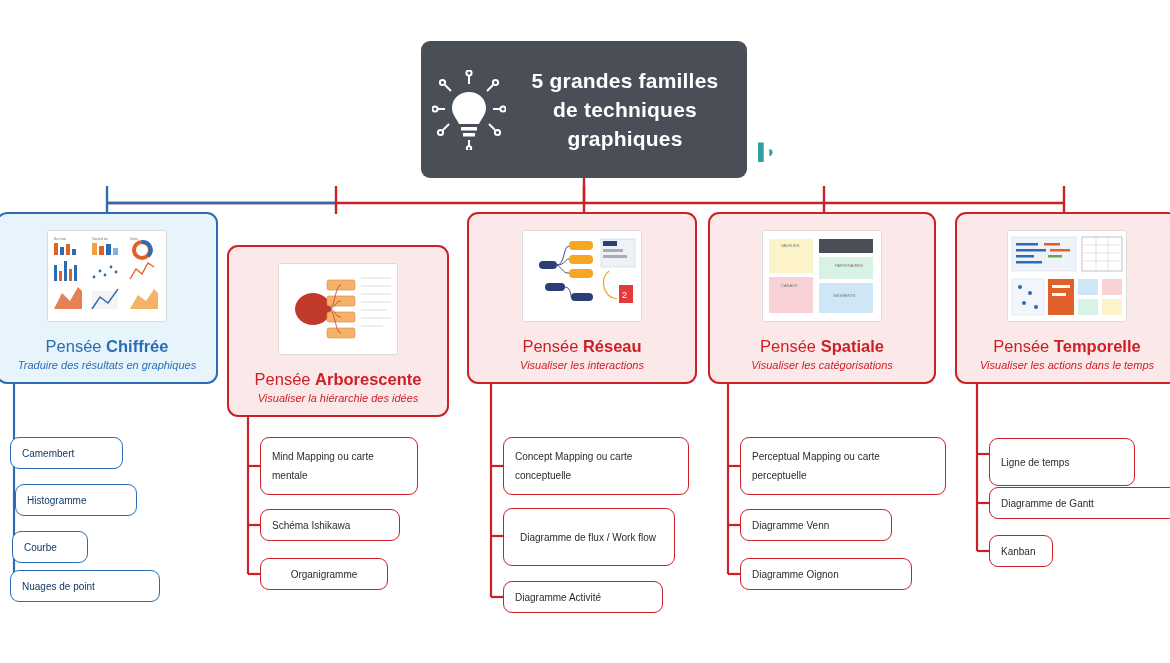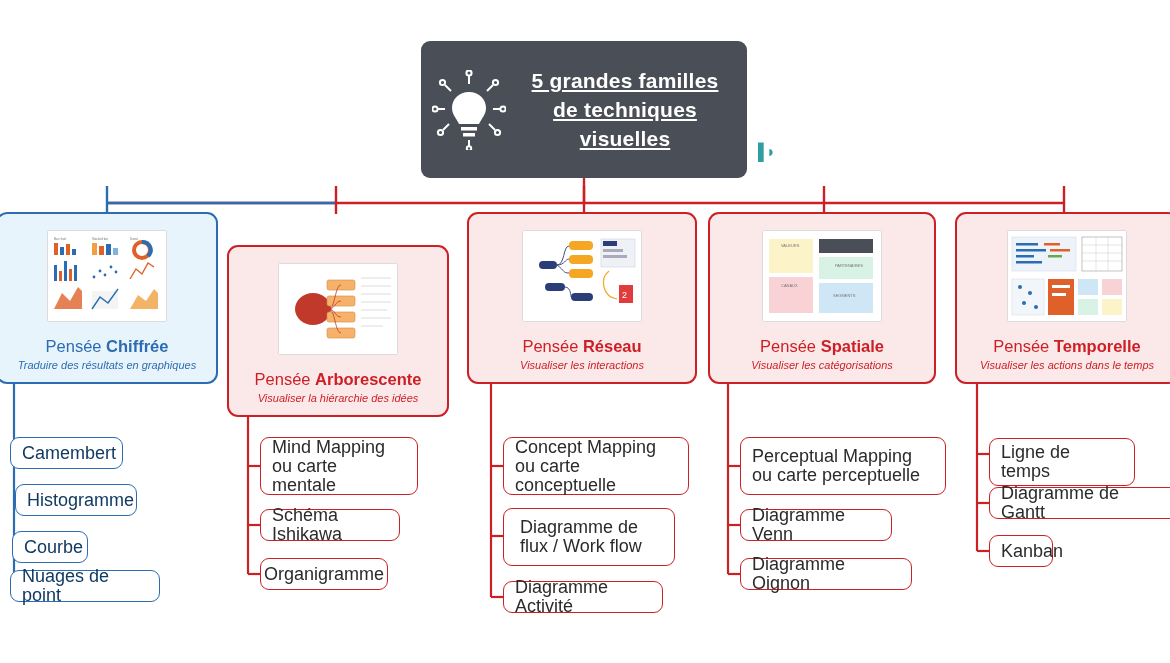--- a/index.html
+++ b/index.html
@@ -12,21 +12,21 @@
 
   
   .root{
     position:absolute;left:421px;top:41px;width:326px;height:137px;
     background:#4a4e56;border-radius:9px;
     display:flex;align-items:center;
   }
   .root .bulb{width:96px;display:flex;align-items:center;justify-content:center;}
   .root .title{
     color:#ffffff;font-size:21px;font-weight:bold;line-height:29px;
-    text-align:center;flex:1;padding-right:14px;letter-spacing:.2px;text-decoration:underline;
+    text-align:center;flex:1;padding-right:14px;letter-spacing:.2px;
   }
   .mm-badge{position:absolute;left:758px;top:143px;color:#2f9e9e;font-size:16px;font-weight:bold;letter-spacing:-3px;}
 
   
   .card{
     position:absolute;border-radius:11px;box-sizing:border-box;overflow:hidden;
     display:flex;flex-direction:column;align-items:center;
   }
   .card.blue{background:#e8f4fb;border:2px solid #2b6cb3;}
   .card.red{background:#fbe9ea;border:2px solid #cd2026;}
@@ -40,21 +40,21 @@
   .card.blue .cap .t1{color:#2b6cb3;}
   .card.red .cap .t1{color:#cd2026;}
   .card .cap .t2{font-size:11px;font-style:italic;margin-top:2px;}
   .card.blue .cap .t2{color:#2b6cb3;}
   .card.red .cap .t2{color:#cd2026;}
 
   
   .pill{
     position:absolute;box-sizing:border-box;border-radius:9px;background:#ffffff;
     display:flex;align-items:center;padding:0 11px;
-    font-size:18px;line-height:19px;
+    font-size:10px;line-height:19px;
   }
   .pill.blue{border:1.6px solid #2b6cb3;color:#123a63;}
   .pill.red{border:1.6px solid #cd2026;color:#2b2b2b;}
   .pill span{display:block;}
 </style>
 </head>
 <body>
 
 <div id="canvas">
 
@@ -122,21 +122,21 @@
           <path d="M57,54 L63,60"></path>
             <circle cx="65.5" cy="62.5" r="2.6"></circle>
           <path d="M37,70 L37,76"></path>
             <circle cx="37" cy="78.5" r="2.2"></circle>
         </g>
       </svg>
     </div>
     <div class="title">
       <div>5 grandes familles</div>
       <div>de techniques</div>
-      <div>visuelles</div>
+      <div>graphiques</div>
     </div>
   </div>
   <div class="mm-badge">▌◗</div>
 
   <div class="card blue" style="left:-4px;top:212px;width:222px;height:172px;">
     <div class="thumb">
       <svg width="118" height="90" viewBox="0 0 118 90">
         <rect width="118" height="90" fill="#fff"></rect>
         <g font-size="3" fill="#777" font-family="sans-serif">
           <text x="6" y="9">Bar chart</text>

